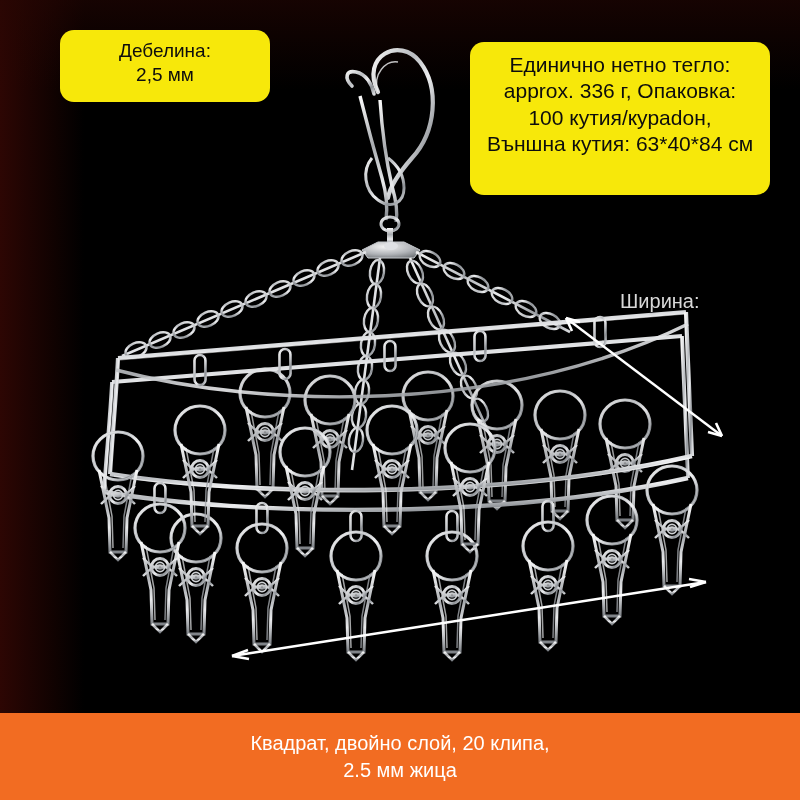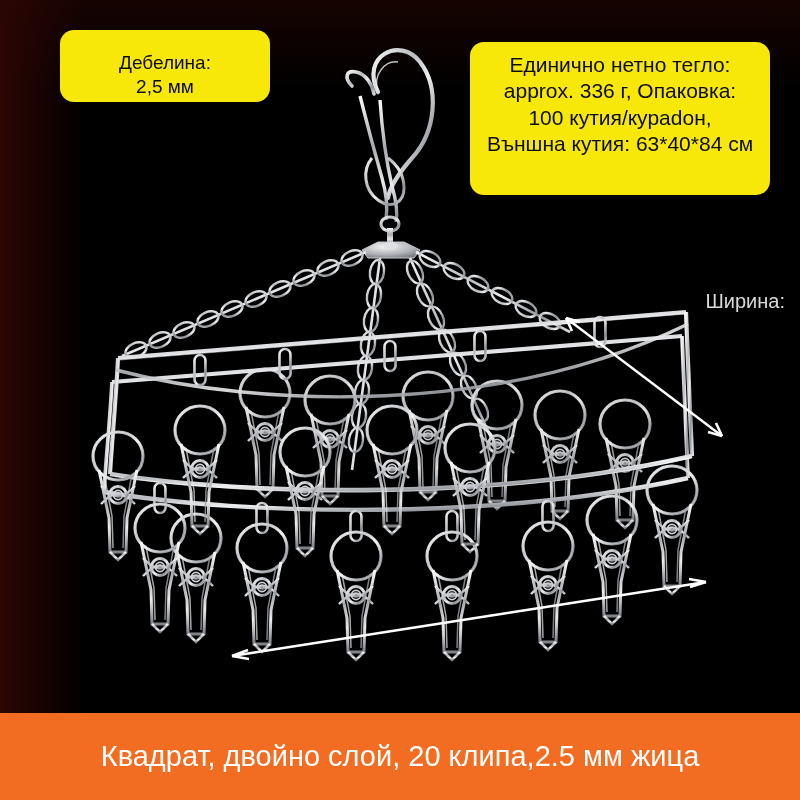--- a/index.html
+++ b/index.html
@@ -33,45 +33,45 @@
     color:#0d0d0d;
     border-radius:14px;
     text-align:center;
     line-height:1.25;
     box-sizing:border-box;
     font-weight:400;
   }
   #badge-thickness{
     left:60px;top:30px;width:210px;height:72px;
     font-size:19px;
-    padding-top:21px;
+    padding-top:9px;
   }
   #badge-weight{
     left:470px;top:42px;width:300px;height:153px;
     font-size:21px;
     padding-top:10px;
   }
   .badge .line{display:block;white-space:nowrap;}
 
   
   .dim-label{
-    position:absolute;color:#d9d9d9;font-size:20px;text-align:right;line-height:1.3;
+    position:absolute;color:#d9d9d9;font-size:20px;text-align:left;line-height:1.3;
     text-shadow:0 0 4px #000;
   }
   #label-width{left:620px;top:288px;width:165px;}
   #label-length{left:398px;top:625px;width:200px;}
   .dim-label .line{display:block;white-space:nowrap;}
 
   
   #footer{
     position:absolute;left:0;top:713px;width:800px;height:87px;
     background:#F26C22;
     color:#fff;
-    display:flex;align-items:center;justify-content:center;
-    font-size:29px;line-height:1.32;text-align:right;
+    display:flex;flex-direction:column;align-items:center;justify-content:center;
+    font-size:20px;line-height:1.32;text-align:right;
     box-sizing:border-box;
   }
   #footer .line{display:block;white-space:nowrap;}
 </style>
 </head>
 <body>
 
 <div id="stage">
 
   <div class="vignette-left"></div>

